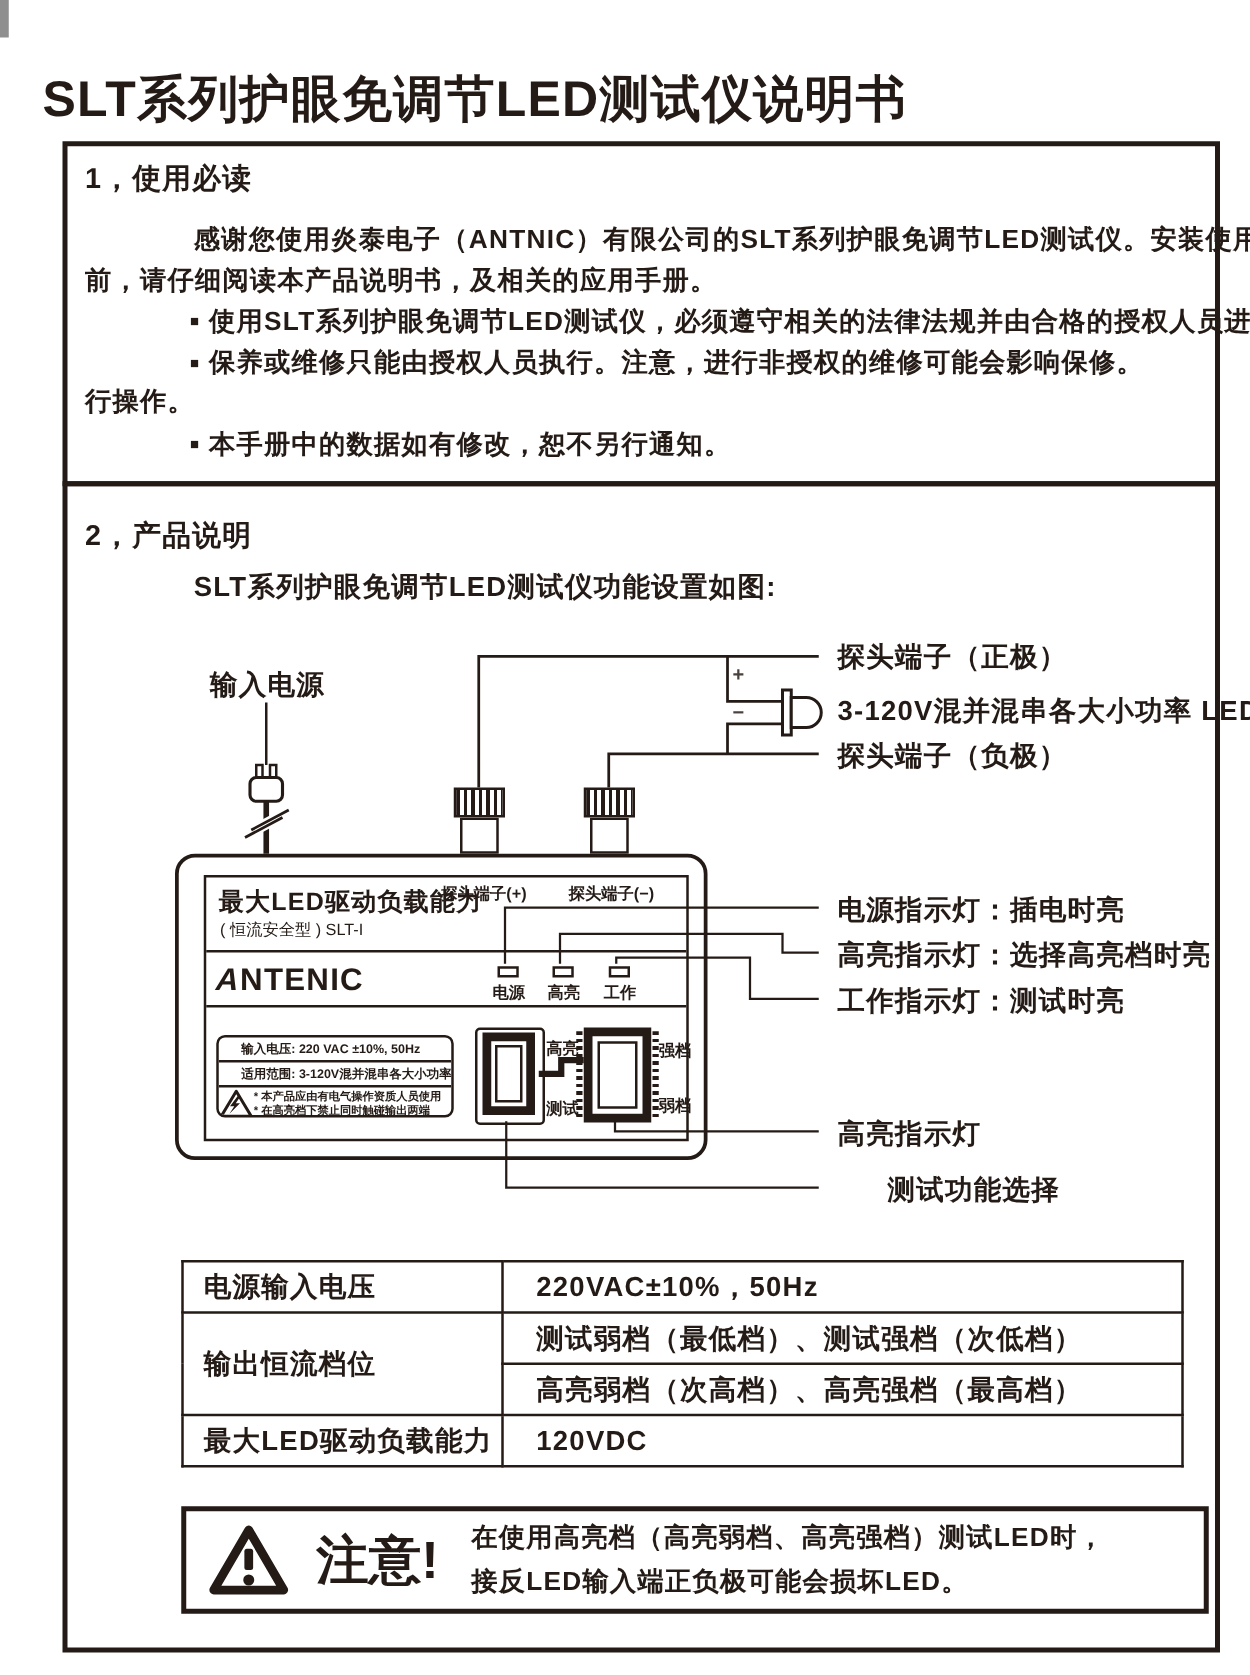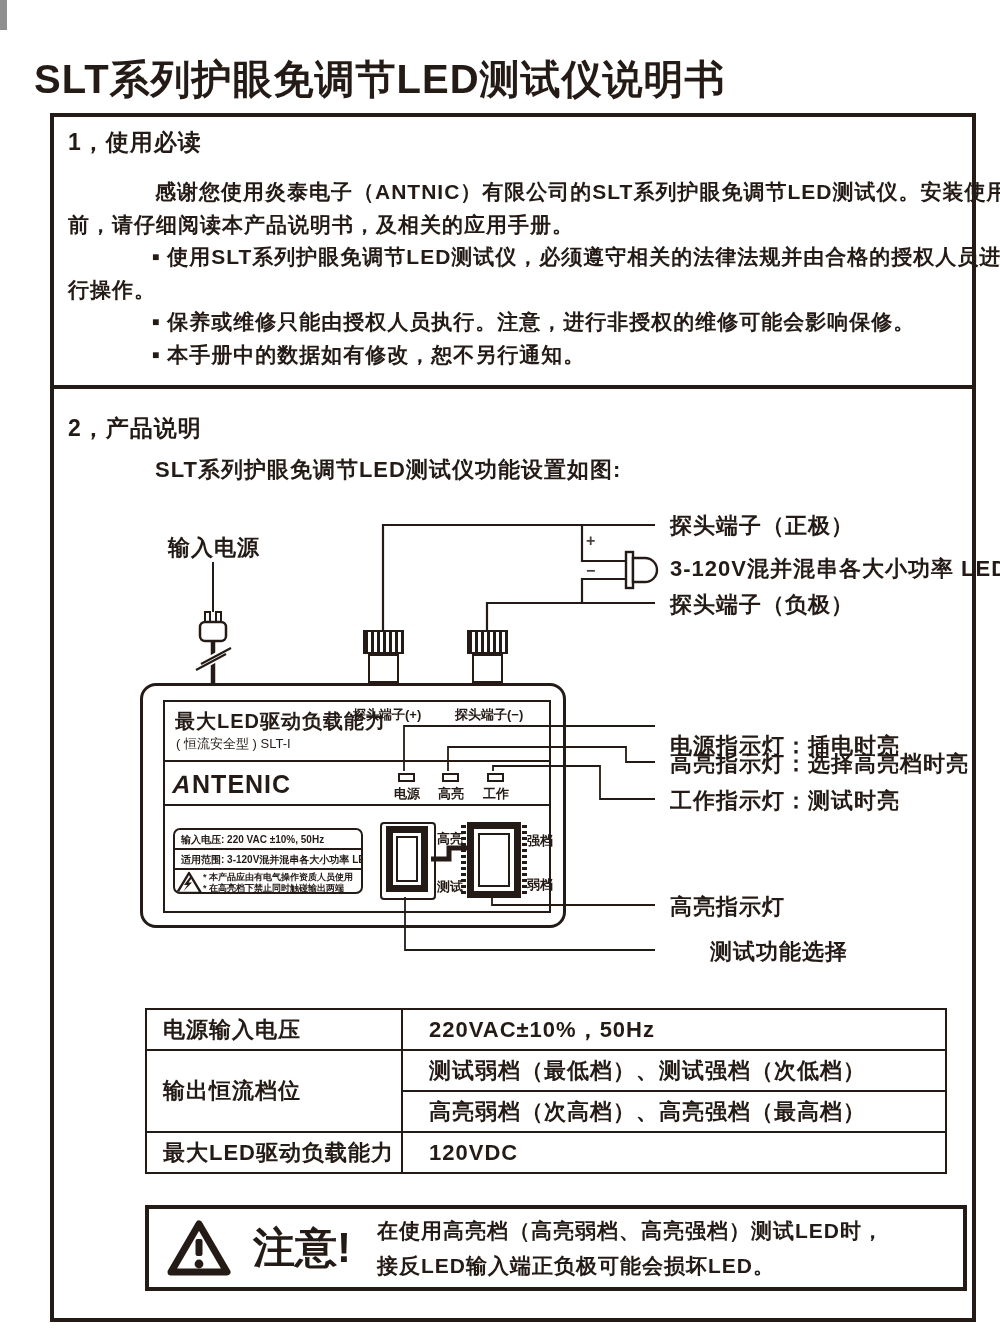--- a/index.html
+++ b/index.html
@@ -30,21 +30,21 @@
   .panel{position:absolute;left:113px;top:230px;width:388px;height:213px;border:2px solid #241b16;}
   .pdiv{position:absolute;left:0;width:100%;height:0;border-top:2px solid #241b16;}
   .ptitle{position:absolute;left:10px;top:6px;font-size:20px;font-weight:bold;letter-spacing:1px;white-space:nowrap;}
   .psub{position:absolute;left:11px;top:33px;font-size:13px;white-space:nowrap;}
   .pprobe{position:absolute;top:4px;font-size:13px;font-weight:bold;white-space:nowrap;}
   .brand{position:absolute;left:8px;top:68px;font-size:25px;font-weight:bold;letter-spacing:1px;white-space:nowrap;}
   .brand .a{display:inline-block;transform:skewX(-14deg);border-bottom:0;}
   .ledrect{position:absolute;width:17px;height:9px;border:2px solid #241b16;background:#fff;}
   .ledlab{position:absolute;width:32px;text-align:center;font-size:13px;font-weight:bold;}
   .specbox{position:absolute;left:8px;top:126px;width:190px;height:66px;border:2px solid #241b16;border-radius:7px;background:#fff;overflow:hidden;}
-  .specrow{height:20px;line-height:20px;border-bottom:2px solid #241b16;font-size:10px;font-weight:bold;padding-left:6px;white-space:nowrap;}
+  .specrow{height:20px;line-height:20px;border-bottom:2px solid #241b16;font-size:10px;font-weight:bold;padding-left:18px;white-space:nowrap;}
   .warnrow{display:flex;align-items:center;height:26px;}
   .warnlines{font-size:9px;font-weight:bold;line-height:11px;white-space:nowrap;}
   .sw-left{position:absolute;left:215px;top:120px;width:56px;height:78px;border:2px solid #241b16;border-radius:4px;}
   .sw-left .frame{position:absolute;left:4px;top:2px;right:6px;bottom:6px;border:7px solid #241b16;background:#fff;}
   .sw-left .inner{position:absolute;left:3px;top:3px;right:3px;bottom:3px;border:2px solid #241b16;}
   .sw-right{position:absolute;left:302px;top:120px;width:54px;height:76px;}
   .sw-right .frame{position:absolute;left:0;top:0;right:0;bottom:0;border:7px solid #241b16;background:#fff;}
   .sw-right .inner{position:absolute;left:4px;top:4px;right:4px;bottom:4px;border:2px solid #241b16;}
   .teeth{position:absolute;top:3px;width:5px;height:70px;background:repeating-linear-gradient(180deg,#241b16 0 3px,#fff 3px 6px);}
   .swlab{position:absolute;font-size:13px;font-weight:bold;white-space:nowrap;}
@@ -72,22 +72,22 @@
   <div class="abs artifact"></div>
 
   <div class="abs doc-title">SLT系列护眼免调节LED测试仪说明书</div>
 
   <div class="abs box1"></div>
   <div class="abs sec-heading" style="left:68px;top:127px;">1，使用必读</div>
   <div class="abs bodytext">
     <div class="line ind1">感谢您使用炎泰电子（ANTNIC）有限公司的SLT系列护眼免调节LED测试仪。安装使用</div>
     <div class="line">前，请仔细阅读本产品说明书，及相关的应用手册。</div>
     <div class="line indb"><span class="sq">■</span><span>使用SLT系列护眼免调节LED测试仪，必须遵守相关的法律法规并由合格的授权人员进</span></div>
+    <div class="line indb"><span class="sq">■</span><span>保养或维修只能由授权人员执行。注意，进行非授权的维修可能会影响保修。</span></div>
     <div class="line">行操作。</div>
-    <div class="line indb"><span class="sq">■</span><span>保养或维修只能由授权人员执行。注意，进行非授权的维修可能会影响保修。</span></div>
     <div class="line indb"><span class="sq">■</span><span>本手册中的数据如有修改，恕不另行通知。</span></div>
   </div>
 
   <div class="abs box2"></div>
   <div class="abs sec-heading" style="left:68px;top:413px;">2，产品说明</div>
   <div class="abs intro">SLT系列护眼免调节LED测试仪功能设置如图:</div>
 
   <div class="abs diagram">
 
     <div class="device"></div>
@@ -170,21 +170,21 @@
       <polyline points="442,427 442,435 605,435" fill="none" stroke="#241b16" stroke-width="1.8"></polyline>
       <polyline points="355,427 355,480 605,480" fill="none" stroke="#241b16" stroke-width="1.8"></polyline>
     </svg>
 
     <div class="dg-label" style="left:118px;top:63px;">输入电源</div>
     <div class="pm" style="left:536px;top:62px;">+</div>
     <div class="pm" style="left:536px;top:92px;">−</div>
     <div class="dg-label" style="left:620px;top:41px;">探头端子（正极）</div>
     <div class="dg-label" style="left:620px;top:84px;">3-120V混并混串各大小功率 LED</div>
     <div class="dg-label" style="left:620px;top:120px;">探头端子（负极）</div>
-    <div class="dg-label" style="left:620px;top:261px;text-align:center;">电源指示灯：插电时亮</div>
+    <div class="dg-label" style="left:620px;top:243px;text-align:center;">电源指示灯：插电时亮</div>
     <div class="dg-label" style="left:620px;top:279px;">高亮指示灯：选择高亮档时亮</div>
     <div class="dg-label" style="left:620px;top:316px;">工作指示灯：测试时亮</div>
     <div class="dg-label" style="left:620px;top:422px;">高亮指示灯</div>
     <div class="dg-label" style="left:620px;top:467px;margin-left:40px;">测试功能选择</div>
   </div>
 
   <table class="abs spec-table">
     <tbody>
         <tr>
       <td class="c1">电源输入电压</td>

